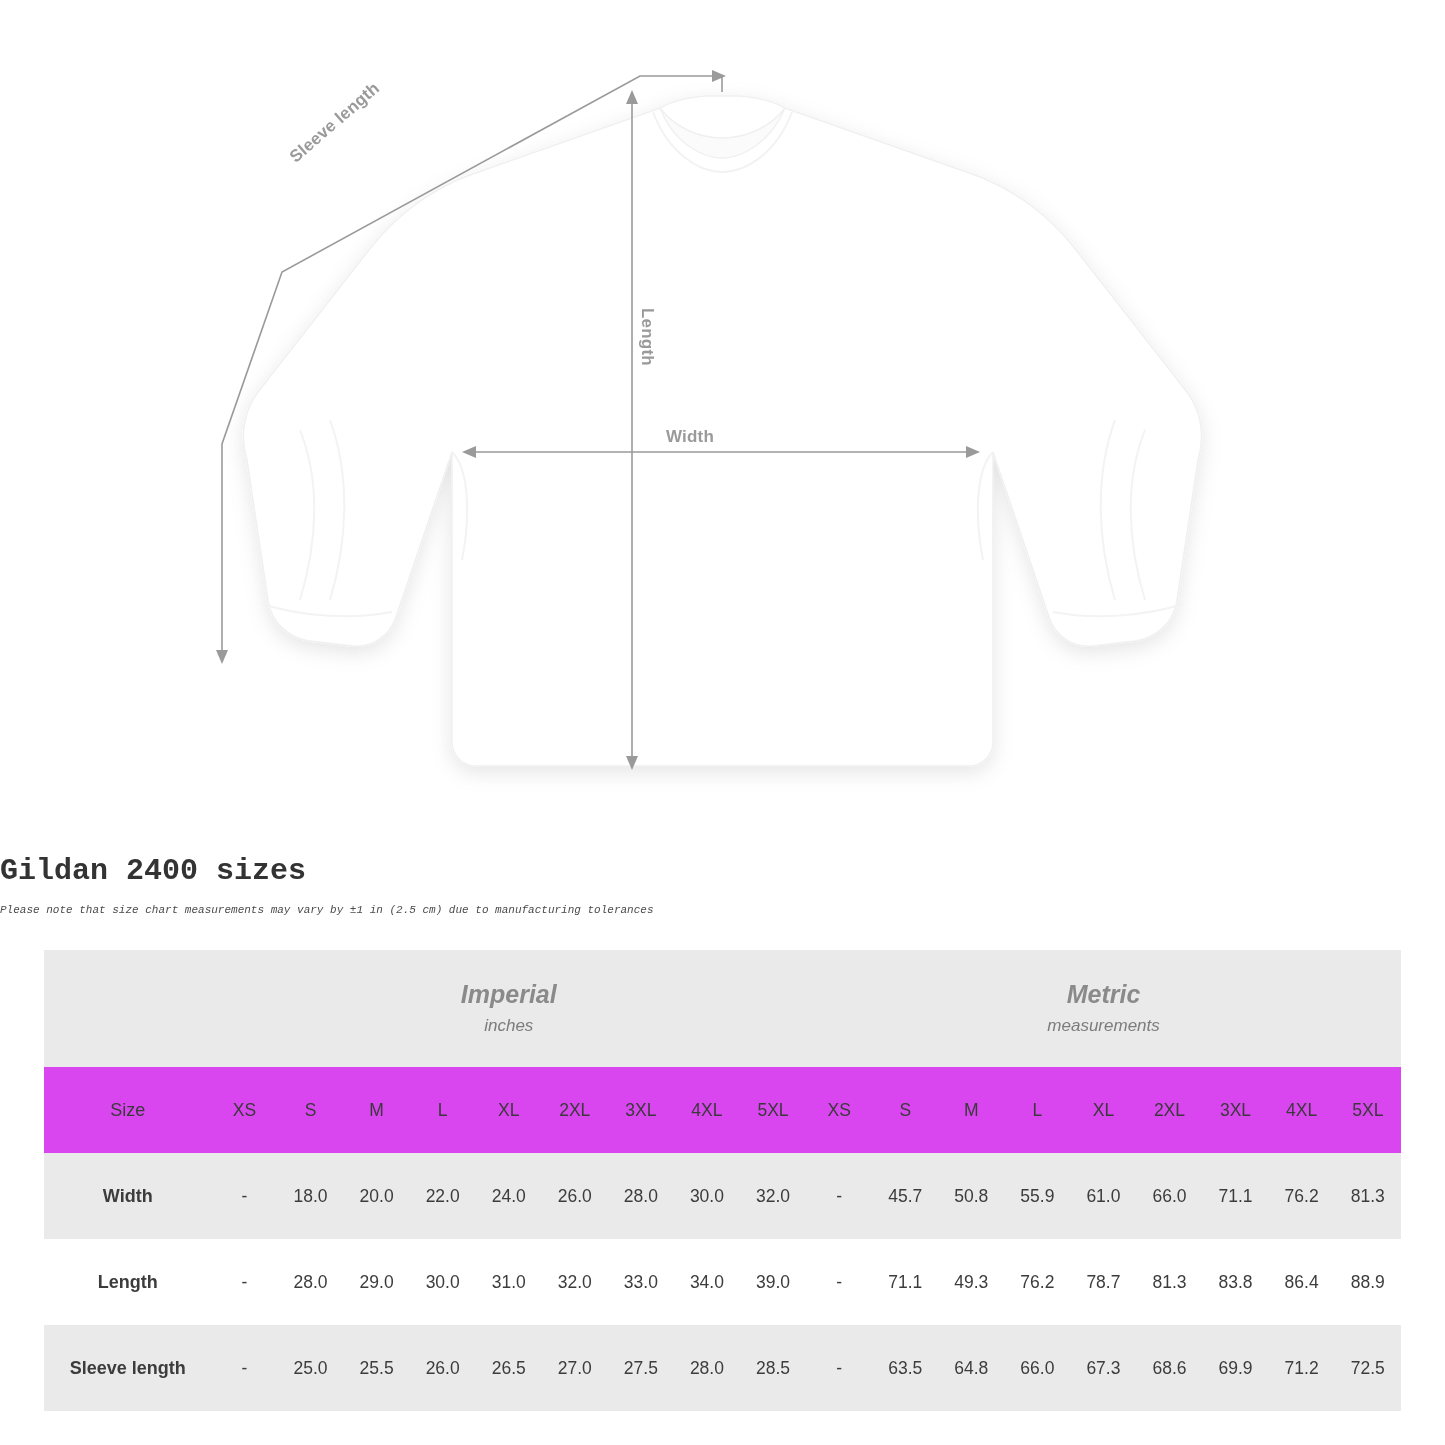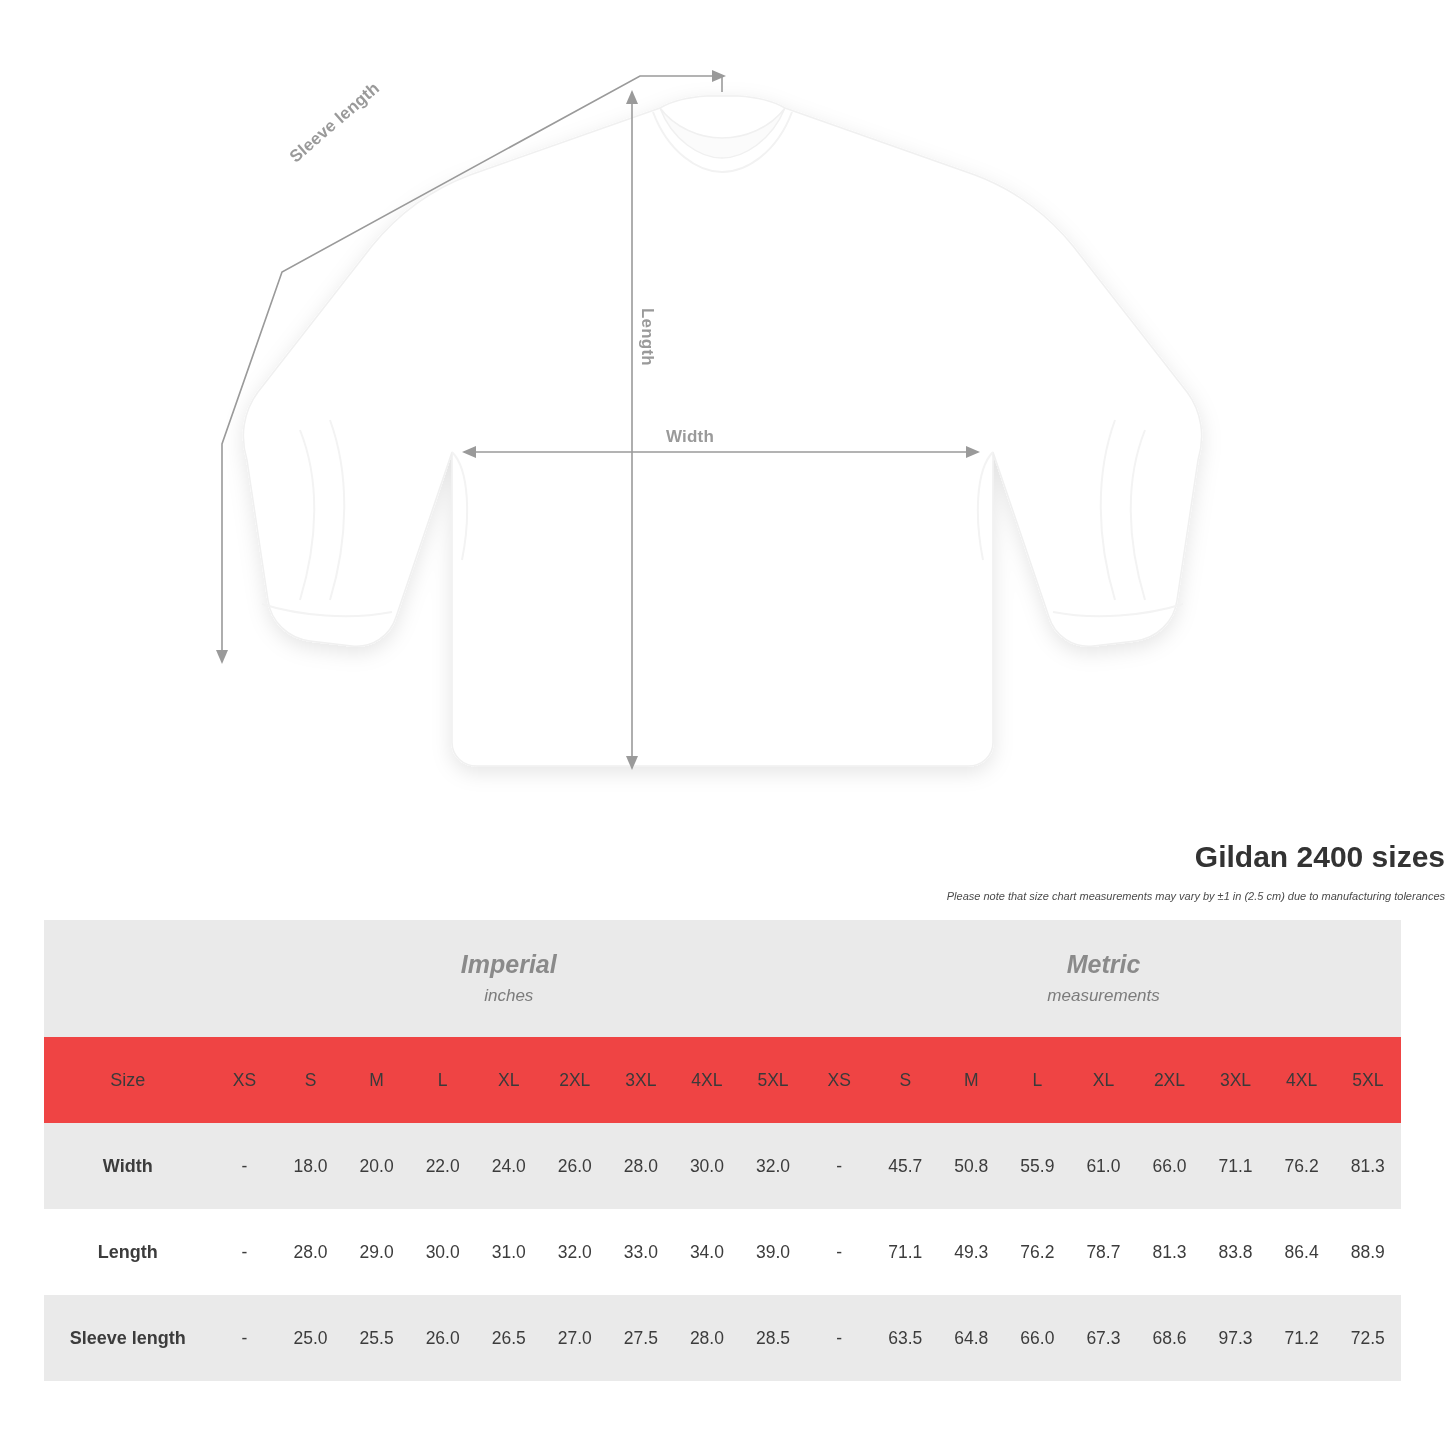--- a/index.html
+++ b/index.html
@@ -53,39 +53,40 @@
     writing-mode: vertical-rl;
     text-orientation: mixed;
   }
   .dim-label.width {
     left: 666px;
     top: 427px;
   }
 
   
   .title-block {
-    text-align: right;
-    margin-top: 20px;
+    text-align: left;
+    margin-top: 34px;
+    font-family: Liberation Mono, monospace;
   }
   .chart-title {
     font-size: 30px;
     font-weight: bold;
     color: #333333;
     margin: 0;
   }
   .chart-note {
     font-size: 11px;
     font-style: italic;
     color: #4a4a4a;
     margin-top: 16px;
   }
 
   
   .table-wrap {
-    margin: 18px 44px 0 44px;
+    margin: 34px 44px 0 44px;
   }
   table.size-table {
     border-collapse: collapse;
     width: 1357px;
     table-layout: fixed;
   }
   table.size-table td,
   table.size-table th {
     text-align: center;
     vertical-align: middle;
@@ -109,21 +110,21 @@
     font-style: italic;
     color: #7c7c7c;
     margin-top: 7px;
   }
 
   .head-row td {
     height: 84px;
     font-size: 17.5px;
     font-weight: bold;
     color: #3a3a3a;
-    background: #ef4444;
+    background: #d946ef;
   }
   .head-row td.rowlabel {
     font-size: 18px;
   }
 
   .data-row td {
     height: 84px;
     font-size: 17.5px;
     color: #3c3c3c;
     background: #ffffff;
@@ -331,20 +332,20 @@
           <td class="cell">27.0</td>
           <td class="cell">27.5</td>
           <td class="cell">28.0</td>
           <td class="cell">28.5</td>
           <td class="cell">-</td>
           <td class="cell">63.5</td>
           <td class="cell">64.8</td>
           <td class="cell">66.0</td>
           <td class="cell">67.3</td>
           <td class="cell">68.6</td>
-          <td class="cell">97.3</td>
+          <td class="cell">69.9</td>
           <td class="cell">71.2</td>
           <td class="cell">72.5</td>
         </tr>
       </tbody>
     </table>
   </div>
 </div>
 
 </body></html>

